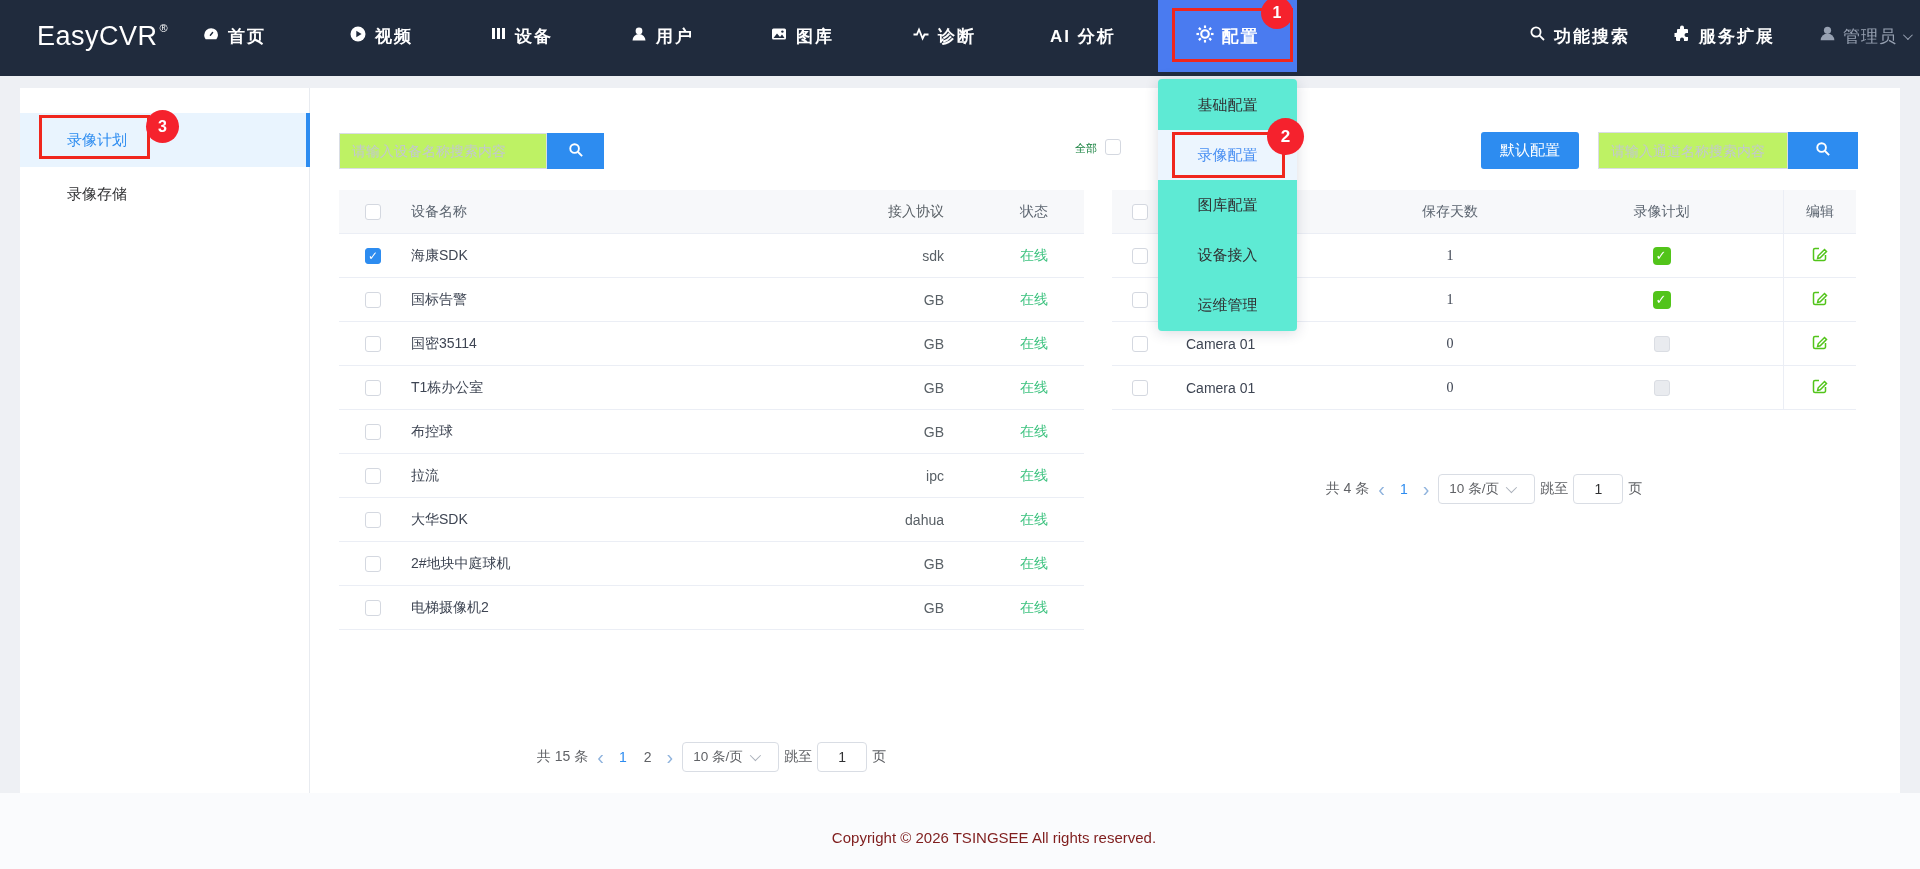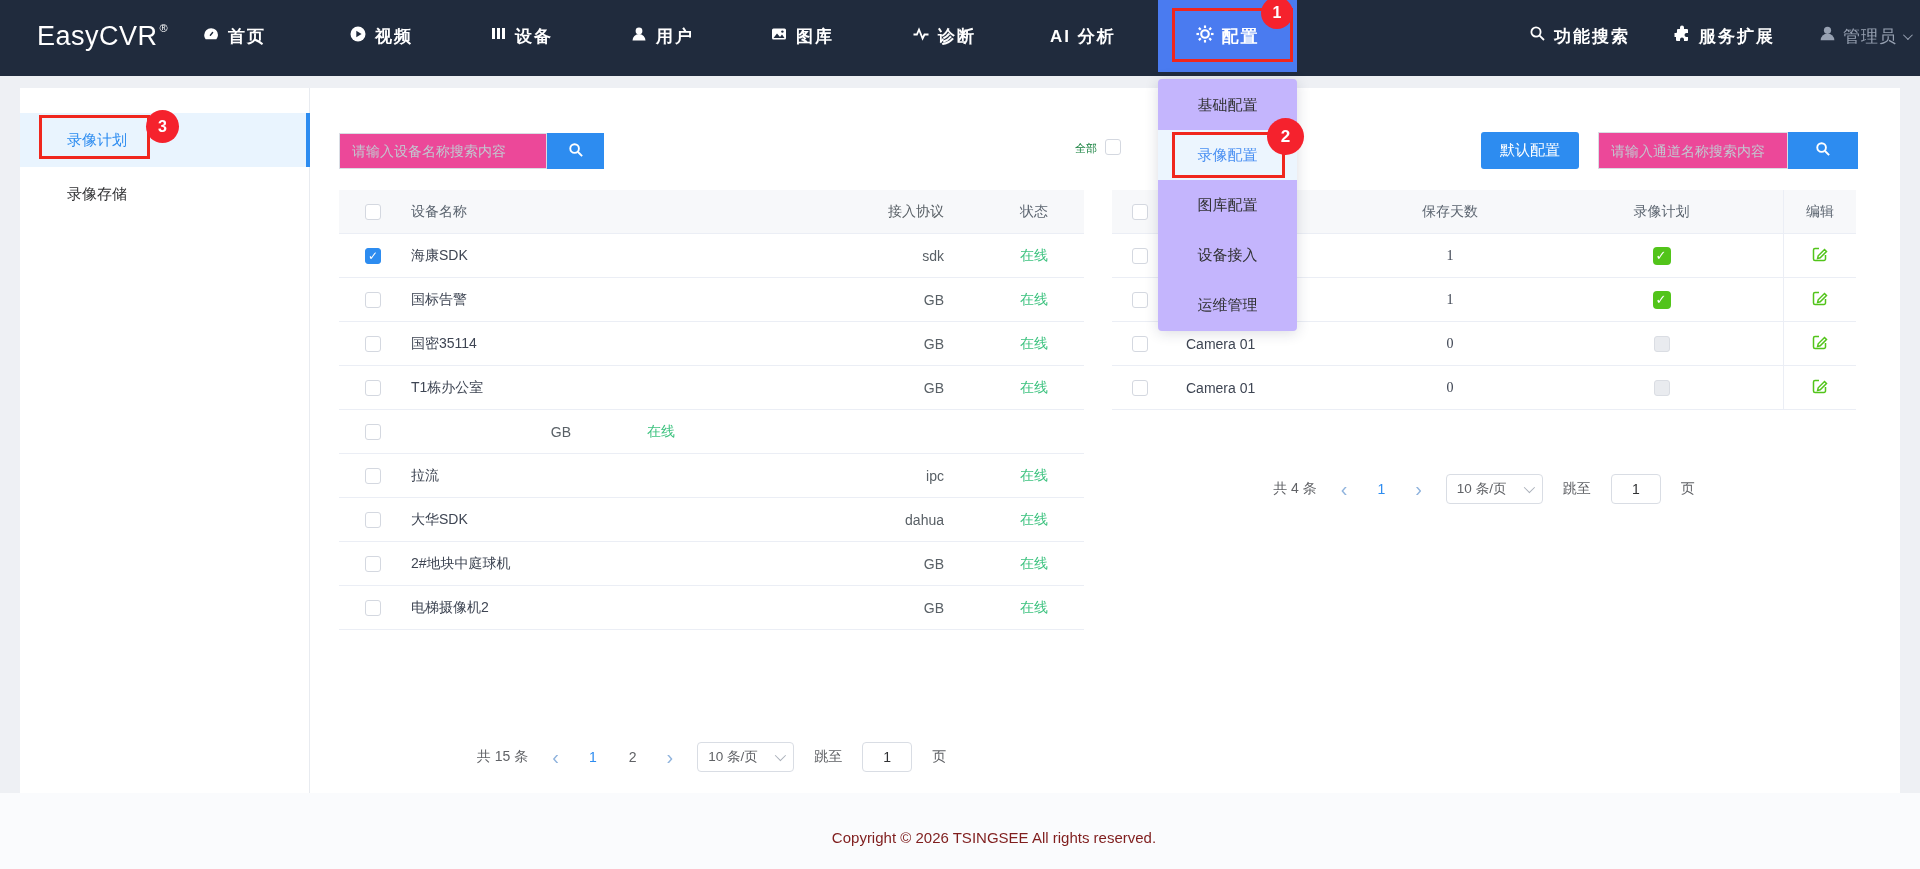--- a/index.html
+++ b/index.html
@@ -12,34 +12,34 @@
   }
   
   .nav { position:absolute; left:0; top:0; width:1920px; height:76px; background:#202b3d; z-index:20; }
   .logo { position:absolute; left:37px; top:0; height:72px; display:flex; align-items:center; color:#fff; font-size:27px; font-weight:400; letter-spacing:.5px; }
   .logo sup { font-size:11px; margin-left:2px; transform:translateY(-8px); }
   .nav-item { position:absolute; top:0; height:72px; display:flex; align-items:center; gap:8px; color:#fff; font-size:17px; font-weight:700; letter-spacing:2px; cursor:pointer;justify-content:space-between; }
   .nav-item svg { flex:0 0 auto; }
   .nav-item.dim { color:#97a1b2; font-weight:400; letter-spacing:1px; gap:6px; }
   .nav-config { position:absolute; left:1158px; top:0; width:139px; height:72px; background:#4a7bf0; display:flex; align-items:center; justify-content:center; gap:8px; color:#fff; font-size:17px; font-weight:700; letter-spacing:2px; cursor:pointer; }
   
-  .dropdown { position:absolute; left:1158px; top:79px; width:139px; background:#c4b5fd; border-radius:4px; box-shadow:0 2px 14px rgba(30,40,70,.16); z-index:30; padding:1px 0; }
+  .dropdown { position:absolute; left:1158px; top:79px; width:139px; background:#5eead4; border-radius:4px; box-shadow:0 2px 14px rgba(30,40,70,.16); z-index:30; padding:1px 0; }
   .dd-item { height:50px; line-height:50px; text-align:center; font-size:15px; color:#303133; cursor:pointer; }
   .dd-item.active { background:#ecf5fe; color:#4a90f2; }
   
   .ann-box { position:absolute; border:3px solid #f0261d; z-index:60; pointer-events:none; }
   .ann-badge { position:absolute; background:#f5222d; border-radius:50%; color:#fff; font-weight:700; display:flex; align-items:center; justify-content:center; z-index:61; }
   
   .panel { position:absolute; left:20px; top:88px; width:1880px; height:705px; background:#fff; z-index:1; }
   .sidebar { position:absolute; left:20px; top:88px; width:290px; height:705px; border-right:1px solid #e8ebf0; z-index:2; }
   .side-item { position:absolute; left:0; width:290px; height:54px; display:flex; align-items:center; font-size:15px; color:#303133; cursor:pointer; padding-left:47px; }
   .side-item.active { background:#e9f4fe; color:#2d8cf0; }
   .side-item.active .bar { position:absolute; right:0; top:0; width:4px; height:54px; background:#2d8cf0; }
   
-  .search-input { position:absolute; height:36px; border:1px solid #d9dde4; background:#ec4899; font-size:14px; color:#303133; padding:0 12px; outline:none; z-index:2; }
+  .search-input { position:absolute; height:36px; border:1px solid #d9dde4; background:#bef264; font-size:14px; color:#303133; padding:0 12px; outline:none; z-index:2; }
   .search-input::placeholder { color:#c2c7d0; }
   .btn-blue { position:absolute; background:#2d8cf0; border:none; color:#fff; display:flex; align-items:center; justify-content:center; cursor:pointer; z-index:2; font-size:15px; }
   
   .tbl { position:absolute; z-index:2; font-size:14px; }
   .thead { display:flex; align-items:center; height:44px; background:#f7f8fa; color:#5c6570; border-bottom:1px solid #ebeef5; }
   .trow { display:flex; align-items:center; height:44px; border-bottom:1px solid #ebeef5; background:#fff; color:#3e4553; }
   .c-check { width:72px; padding-left:26px; display:flex; align-items:center; }
   .c-name { flex:1; }
   .c-proto { width:160px; text-align:right; color:#596066; }
   .c-status { width:140px; padding-left:76px; }
@@ -52,25 +52,25 @@
   .thead .r-edit { color:#5c6570; }
   
   .cb { width:16px; height:16px; border:1px solid #d4d8e0; border-radius:3px; background:#fff; cursor:pointer; position:relative; }
   .cb.on { background:#2d8cf0; border-color:#2d8cf0; }
   .cb.on::after { content:"✓"; position:absolute; left:2px; top:0px; color:#fff; font-size:12px; line-height:14px; }
   .plan-cb { cursor:pointer; }
   .plan-cb.on { width:18px; height:18px; background:#52c41a; border-radius:4px; position:relative; }
   .plan-cb.on::after { content:"✓"; position:absolute; left:3px; top:1px; color:#fff; font-size:13px; line-height:16px; }
   .plan-cb.off { width:16px; height:16px; background:#e9ebef; border:1px solid #dadde3; border-radius:3px; }
   
-  .pager { position:absolute; display:flex; align-items:center; justify-content:center; gap:20px; font-size:14px; color:#606266; z-index:2; }
+  .pager { position:absolute; display:flex; align-items:center; justify-content:center; gap:5px; font-size:14px; color:#606266; z-index:2; }
   .pg-arrow { color:#8fb3dd; font-size:20px; line-height:1; cursor:pointer; padding:0 4px; }
   .pg-num { cursor:pointer; padding:0 6px; }
   .pg-num.cur { color:#2d8cf0; }
-  .pg-select { display:flex; align-items:center; justify-content:space-between; gap:7px; height:30px; min-width:97px; border:1px solid #d9dde4; border-radius:4px; padding:0 10px; cursor:pointer; font-size:13.5px; }
+  .pg-select { display:flex; align-items:center; justify-content:flex-start; gap:7px; height:30px; min-width:97px; border:1px solid #d9dde4; border-radius:4px; padding:0 10px; cursor:pointer; font-size:13.5px; }
   .chev { width:8px; height:8px; border-right:1.5px solid #aab0ba; border-bottom:1.5px solid #aab0ba; transform:rotate(45deg) translateY(-2px); }
   .pg-input { width:50px; height:30px; border:1px solid #d9dde4; border-radius:4px; text-align:center; font-size:14px; color:#303133; outline:none; }
   
   .footer { position:absolute; left:0; top:793px; width:1920px; height:76px; background:#fafbfd; z-index:0; }
   .footer-text { position:absolute; left:0; top:36px; width:100%; text-align:center; font-size:15px; color:#7f1d1d;margin-left:34px; }
   .chev-down-sm { width:7px; height:7px; border-right:1.5px solid #97a1b2; border-bottom:1.5px solid #97a1b2; transform:rotate(45deg) translateY(-2px); }
 </style>
 </head>
 <body>
 
@@ -229,20 +229,21 @@
         <span class="cb off"></span>
       </div>
     <div class="c-name">T1栋办公室</div>
     <div class="c-proto">GB</div>
     <div class="c-status online">在线</div>
   </div>
   <div class="trow">
     <div class="c-check">
         <span class="cb off"></span>
       </div>
+    <div class="c-name">布控球</div>
     <div class="c-proto">GB</div>
     <div class="c-status online">在线</div>
   </div>
   <div class="trow">
     <div class="c-check">
         <span class="cb off"></span>
       </div>
     <div class="c-name">拉流</div>
     <div class="c-proto">ipc</div>
     <div class="c-status online">在线</div>

